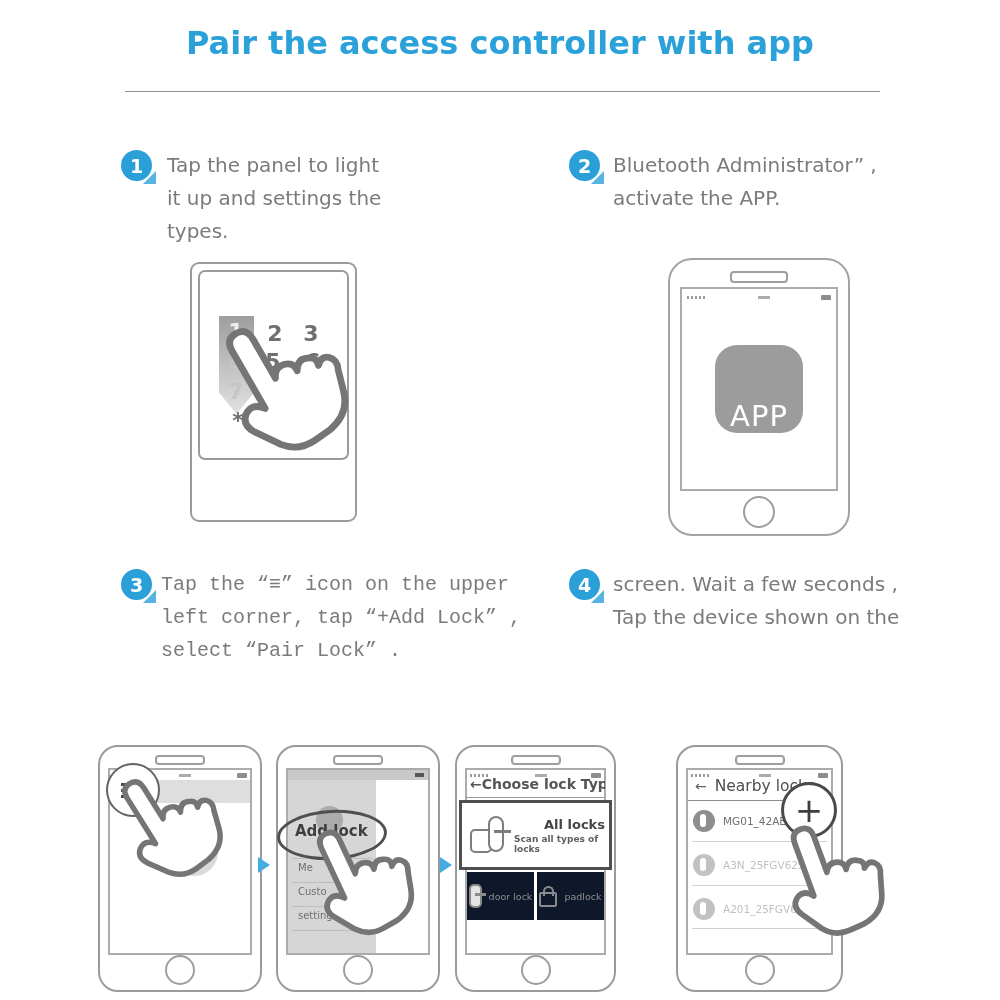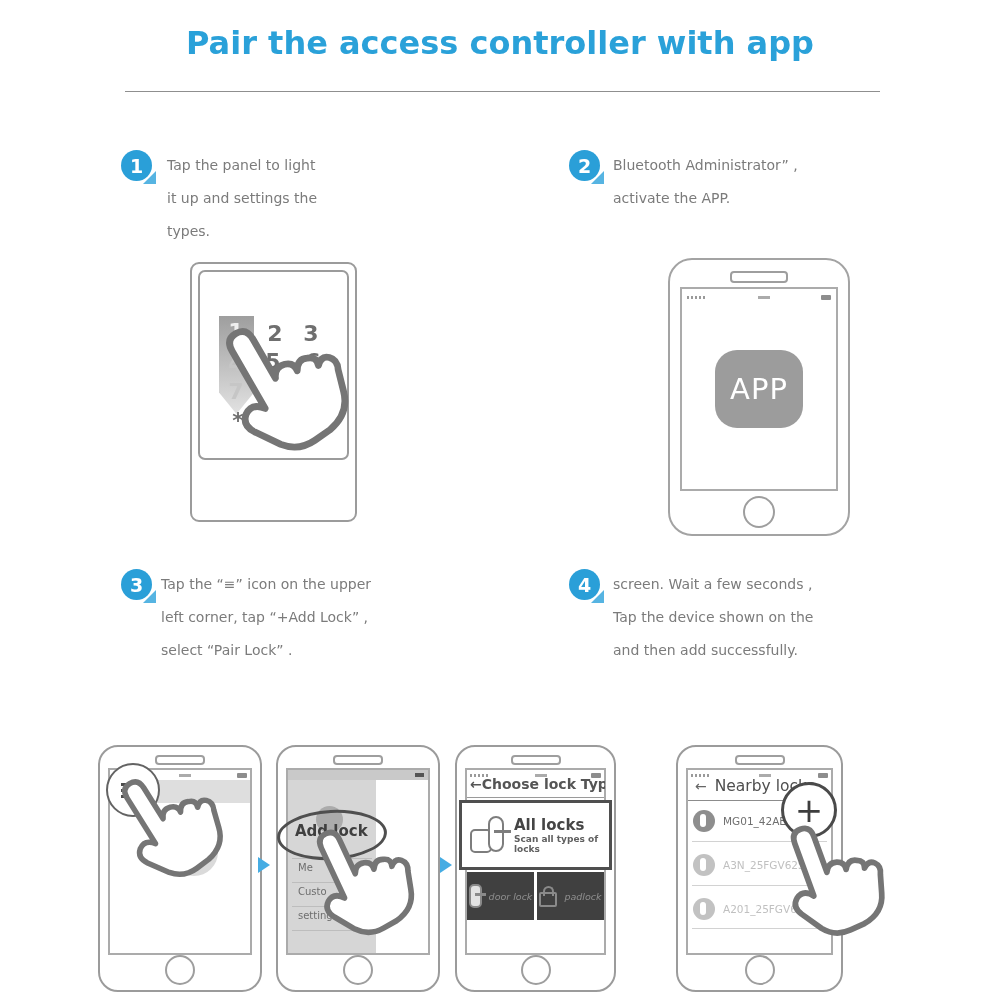--- a/index.html
+++ b/index.html
@@ -9,24 +9,24 @@
 
   
   .title{top:24px;left:0;width:100%;text-align:center;font-size:32px;font-weight:bold;color:#2aa1d9;}
   .rule{top:91px;left:125px;width:755px;border-top:1.5px solid #8f8f8f;}
 
   
   .badge{width:31px;height:31px;border-radius:50%;background:#2a9fd8;color:#fff;font-size:19px;
          font-weight:bold;display:flex;align-items:center;justify-content:center;}
   .badge::after{content:"";position:absolute;width:13px;height:13px;right:-4px;bottom:-3px;
          background:#56b4e2;clip-path:polygon(100% 0,100% 100%,0 100%);}
-  .step-text{font-size:14px;color:#7b7b7b;line-height:33px;}
+  .step-text{font-size:20px;color:#7b7b7b;line-height:33px;}
   #badge1{left:121px;top:150px;} #step1{left:167px;top:149px;}
   #badge2{left:569px;top:150px;} #step2{left:613px;top:149px;}
-  #badge3{left:121px;top:569px;} #step3{left:161px;top:568px;}
+  #badge3{left:121px;top:569px;} #step3{left:161px;top:568px;font-family:Liberation Mono, monospace;}
   #badge4{left:569px;top:569px;} #step4{left:613px;top:568px;}
 
   
   #keypad{left:190px;top:262px;width:163px;height:256px;border:2px solid #9b9b9b;border-radius:9px;}
   #keypad-screen{left:6px;top:6px;right:6px;height:186px;border:2px solid #9b9b9b;border-radius:7px;}
   .band{left:19px;top:44px;width:35px;height:98px;background:linear-gradient(#9e9e9e,#e2e2e2);
         clip-path:polygon(0 0,100% 0,100% 78%,50% 100%,0 78%);}
   .key{font-size:22px;font-weight:bold;color:#6f6f6f;transform:translate(-50%,-50%);}
   .key.light{color:#efefef;} .key.mid{color:#c6c6c6;}
   .bell{left:110px;top:146px;width:12px;height:9px;border:2px solid #777;border-radius:6px 6px 0 0;}
@@ -39,22 +39,22 @@
   .sb-dots{width:20px;height:3px;background:repeating-linear-gradient(90deg,#9a9a9a 0 2px,transparent 2px 4px);}
   .sb-dash{width:12px;height:3px;background:#ababab;}
   .sb-batt{width:10px;height:5px;background:#8d8d8d;border-radius:1px;}
 
   
   #phone-app{left:668px;top:258px;width:178px;height:274px;border:2.5px solid #a3a3a3;border-radius:24px;}
   #phone-app .speaker{top:11px;width:54px;height:8px;}
   #phone-app .home{bottom:6px;width:28px;height:28px;}
   #app-screen{left:10px;right:10px;top:27px;bottom:43px;border:2px solid #ababab;}
   #app-screen .sb{left:5px;right:5px;top:4px;height:8px;}
-  #app-icon{left:50%;top:50%;transform:translate(-50%,-50%);width:88px;height:78px;background:#9c9c9c;
-            border-radius:22px;display:flex;align-items:center;justify-content:center;
+  #app-icon{left:50%;top:50%;transform:translate(-50%,-50%);width:88px;height:88px;background:#9c9c9c;
+            border-radius:22px;display:flex;align-items:flex-end;justify-content:center;
             color:#fff;font-size:29px;letter-spacing:1px;}
 
   
   .mini-phone{width:160px;height:243px;border:2.5px solid #9b9b9b;border-radius:20px;background:#fff;}
   .mini-phone .speaker{top:8px;width:46px;height:6px;}
   .mini-phone .home{bottom:5px;width:26px;height:26px;}
   .mini-screen{left:8px;right:8px;top:21px;bottom:35px;border:2px solid #ababab;}
   .mini-sb{left:3px;right:3px;top:2px;height:6px;}
   #phoneA{left:98px;top:745px;} #phoneB{left:276px;top:745px;}
   #phoneC{left:455px;top:745px;width:157px;} #phoneD{left:676px;top:745px;width:163px;}
@@ -82,24 +82,24 @@
 
   
   .pc-header{left:3px;top:6px;font-size:14px;font-weight:600;color:#555;white-space:nowrap;max-width:135px;overflow:hidden;}
   .pc-hline{left:0;right:0;top:27px;border-top:1.5px solid #9a9a9a;}
   .pc-box{left:-8px;right:-8px;top:30px;height:64px;border:3.5px solid #4f4f4f;background:#fff;
           display:flex;align-items:center;z-index:12;}
   .pc-box-icons{position:relative;width:46px;height:48px;flex:none;margin-left:6px;}
   .al-sq{left:2px;top:18px;width:18px;height:20px;border:2px solid #7d7d7d;border-radius:5px;background:#fff;}
   .al-cap{left:20px;top:5px;width:12px;height:32px;border:2px solid #7d7d7d;border-radius:8px;background:#fff;}
   .al-bar{left:26px;top:19px;width:17px;height:3px;background:#7d7d7d;}
-  .pc-title{font-size:15px;font-weight:bold;color:#454545;line-height:18px;}
+  .pc-title{font-size:13px;font-weight:bold;color:#454545;line-height:18px;margin-left:30px;}
   .pc-sub{font-size:9px;font-weight:bold;color:#5f5f5f;}
   .pc-cells{left:0;right:0;top:102px;height:48px;display:flex;gap:3px;}
-  .pc-cell{flex:1;background:#404040;display:flex;align-items:center;justify-content:center;gap:7px;font-style:italic;}
+  .pc-cell{flex:1;background:#0f172a;display:flex;align-items:center;justify-content:center;gap:7px;}
   .pc-cell-label{font-size:9.5px;color:#8f8f8f;}
   .icon-cap-sm{width:9px;height:20px;border:2px solid #8a8a8a;border-radius:5px;position:relative;background:#e3e3e3;}
   .icon-cap-sm::after{content:"";position:absolute;left:4px;top:7px;width:11px;height:3px;background:#8a8a8a;}
   .icon-pad{width:14px;height:11px;border:2px solid #8a8a8a;border-radius:2px;position:relative;margin-top:7px;}
   .icon-pad::before{content:"";position:absolute;left:1.5px;top:-8px;width:7px;height:8px;
                     border:2px solid #8a8a8a;border-bottom:none;border-radius:6px 6px 0 0;}
 
   
   .pd-header-row{left:7px;top:7px;font-size:15px;color:#555;display:flex;gap:8px;align-items:center;}
   .pd-back{font-size:14px;color:#666;}
@@ -165,21 +165,20 @@
   <div>left corner, tap “+Add Lock” ,</div>
   <div>select “Pair Lock” .</div>
 </div>
 
 <div class="abs badge" id="badge4">
     <span>4</span>
   </div>
 <div class="abs step-text" id="step4">
   <div>screen. Wait a few seconds ,</div>
   <div>Tap the device shown on the</div>
-  <div>and then add successfully.</div>
 </div>
 
 <div class="abs" id="keypad">
   <div class="abs" id="keypad-screen">
     <div class="abs band"></div>
     <div class="abs key light" style="left:36px;top:59px;">1</div>
     <div class="abs key" style="left:75px;top:61px;">2</div>
     <div class="abs key" style="left:111px;top:61px;">3</div>
     <div class="abs key mid" style="left:36px;top:91px;">4</div>
     <div class="abs key" style="left:73px;top:89px;">5</div>

